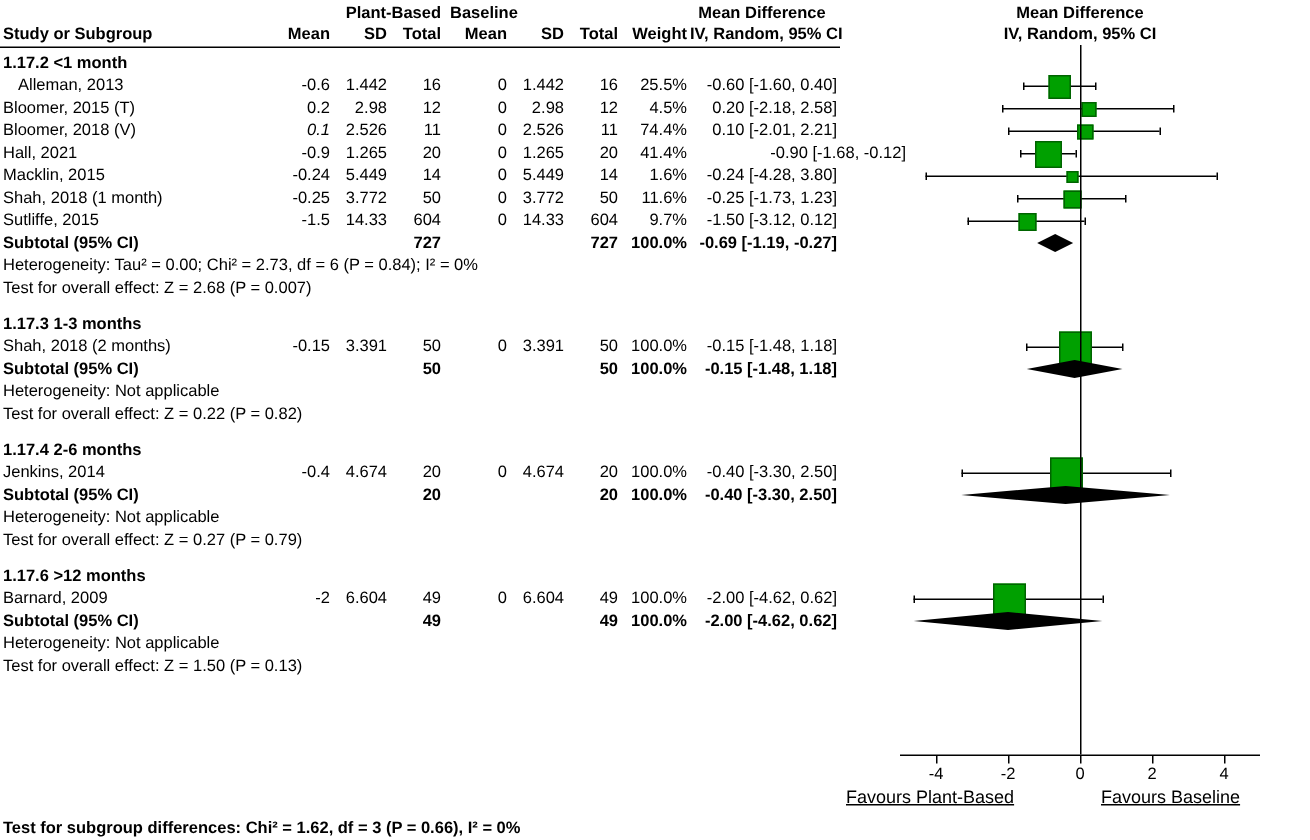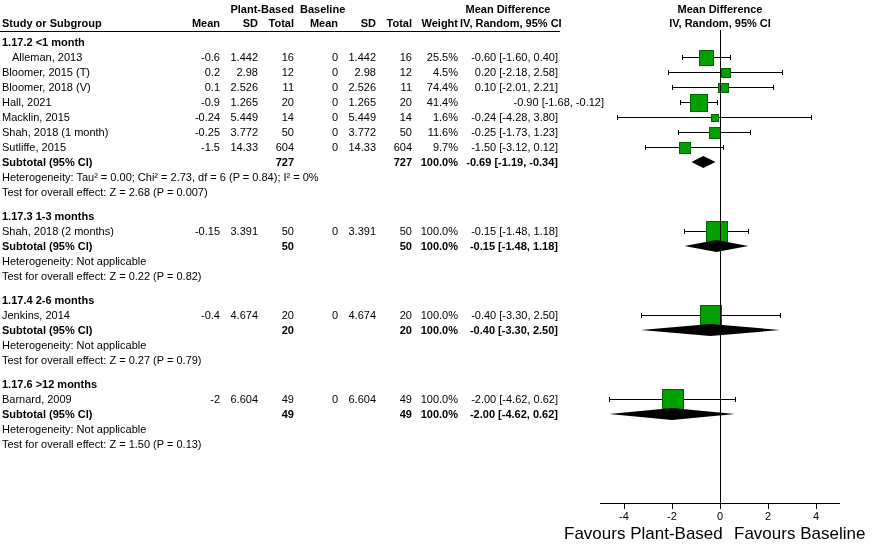--- a/index.html
+++ b/index.html
@@ -36,21 +36,21 @@
 
   
   #plot{position:absolute;left:560px;top:0;width:313px;height:560px;}
   .axisline{position:absolute;background:#000;}
   .vline{position:absolute;width:1px;background:#000;}
   .ci{position:absolute;height:1px;background:#000;}
   .capL,.capR{position:absolute;width:1px;height:5px;background:#000;}
   .sq{position:absolute;background:#00a000;border:1px solid #006400;}
   .tickl{position:absolute;width:1px;height:5px;background:#000;}
   .ticklabel{position:absolute;text-align:center;width:30px;font-size:11px;}
-  .favour{position:absolute;font-size:17px;}
+  .favour{position:absolute;font-size:12px;text-decoration:underline;}
 
   .footer{position:absolute;left:2px;font-size:11px;}
 </style>
 </head>
 <body>
 
 <div id="root">
 
   <div class="cell grpHdrMean1" style="top:3px;">Plant-Based</div>
   <div class="cell grpHdrMean2" style="top:3px;">Baseline</div>
@@ -84,21 +84,21 @@
       <div class="cell colStudy" style="top: 66px; left: 2px;">Bloomer, 2015 (T)</div>
       <div class="cell colMean1" style="top: 66px;">0.2</div>
       <div class="cell colSD1" style="top: 66px;">2.98</div>
       <div class="cell colTot1" style="top: 66px;">12</div>
       <div class="cell colMean2" style="top: 66px;">0</div>
       <div class="cell colSD2" style="top: 66px;">2.98</div>
       <div class="cell colTot2" style="top: 66px;">12</div>
       <div class="cell colW" style="top: 66px;">4.5%</div>
       <div class="cell colMD" style="top: 66px;">0.20 [-2.18, 2.58]</div>
       <div class="cell colStudy" style="top: 81px; left: 2px;">Bloomer, 2018 (V)</div>
-      <div class="cell colMean1" style="top: 81px;">0.1</div>
+      <div class="cell colMean1" style="top: 81px; font-style: italic;">0.1</div>
       <div class="cell colSD1" style="top: 81px;">2.526</div>
       <div class="cell colTot1" style="top: 81px;">11</div>
       <div class="cell colMean2" style="top: 81px;">0</div>
       <div class="cell colSD2" style="top: 81px;">2.526</div>
       <div class="cell colTot2" style="top: 81px;">11</div>
       <div class="cell colW" style="top: 81px;">74.4%</div>
       <div class="cell colMD" style="top: 81px;">0.10 [-2.01, 2.21]</div>
       <div class="cell colStudy" style="top: 96px; left: 2px;">Hall, 2021</div>
       <div class="cell colMean1" style="top: 96px;">-0.9</div>
       <div class="cell colSD1" style="top: 96px;">1.265</div>
@@ -132,21 +132,21 @@
       <div class="cell colTot1" style="top: 141px;">604</div>
       <div class="cell colMean2" style="top: 141px;">0</div>
       <div class="cell colSD2" style="top: 141px;">14.33</div>
       <div class="cell colTot2" style="top: 141px;">604</div>
       <div class="cell colW" style="top: 141px;">9.7%</div>
       <div class="cell colMD" style="top: 141px;">-1.50 [-3.12, 0.12]</div>
       <div class="cell b colStudy" style="top: 156px; left: 2px;">Subtotal (95% CI)</div>
       <div class="cell b colTot1" style="top: 156px;">727</div>
       <div class="cell b colTot2" style="top: 156px;">727</div>
       <div class="cell b colW" style="top: 156px;">100.0%</div>
-      <div class="cell b colMD" style="top: 156px;">-0.69 [-1.19, -0.34]</div>
+      <div class="cell b colMD" style="top: 156px;">-0.69 [-1.19, -0.27]</div>
       <div class="cell colStudy" style="top: 171px; left: 2px;">Heterogeneity: Tau² = 0.00; Chi² = 2.73, df = 6 (P = 0.84); I² = 0%</div>
       <div class="cell colStudy" style="top: 186px; left: 2px;">Test for overall effect: Z = 2.68 (P = 0.007)</div>
       <div class="cell b colStudy" style="top: 210px; left: 2px;">1.17.3 1-3 months</div>
       <div class="cell colStudy" style="top: 225px; left: 2px;">Shah, 2018 (2 months)</div>
       <div class="cell colMean1" style="top: 225px;">-0.15</div>
       <div class="cell colSD1" style="top: 225px;">3.391</div>
       <div class="cell colTot1" style="top: 225px;">50</div>
       <div class="cell colMean2" style="top: 225px;">0</div>
       <div class="cell colSD2" style="top: 225px;">3.391</div>
       <div class="cell colTot2" style="top: 225px;">50</div>
@@ -256,13 +256,14 @@
       <div class="tickl" style="left: 160px; top: 504px;"></div>
       <div class="ticklabel" style="left: 145px; top: 510px;">0</div>
       <div class="tickl" style="left: 208px; top: 504px;"></div>
       <div class="ticklabel" style="left: 193px; top: 510px;">2</div>
       <div class="tickl" style="left: 256px; top: 504px;"></div>
       <div class="ticklabel" style="left: 241px; top: 510px;">4</div>
       <div class="favour" style="left: 4px; top: 524px;">Favours Plant-Based</div>
       <div class="favour" style="left: 174px; top: 524px;">Favours Baseline</div>
     </div>
 
+  <div class="footer b" style="top:546px;">Test for subgroup differences: Chi² = 1.62, df = 3 (P = 0.66), I² = 0%</div>
 </div>
 
 </body></html>

